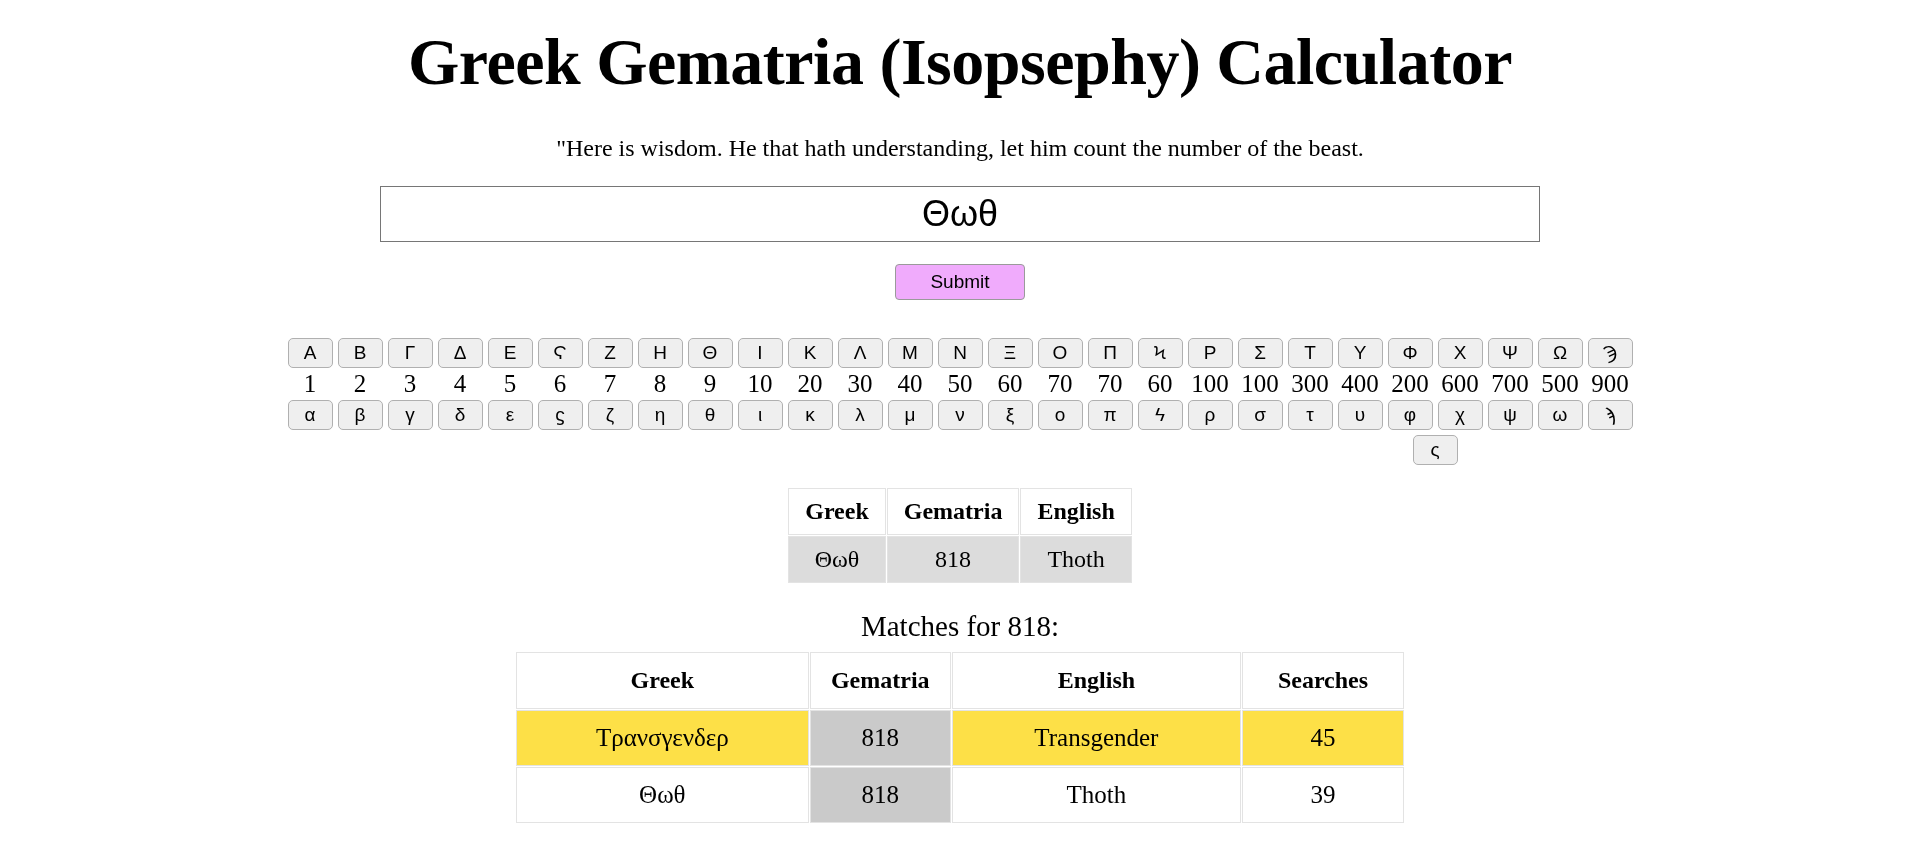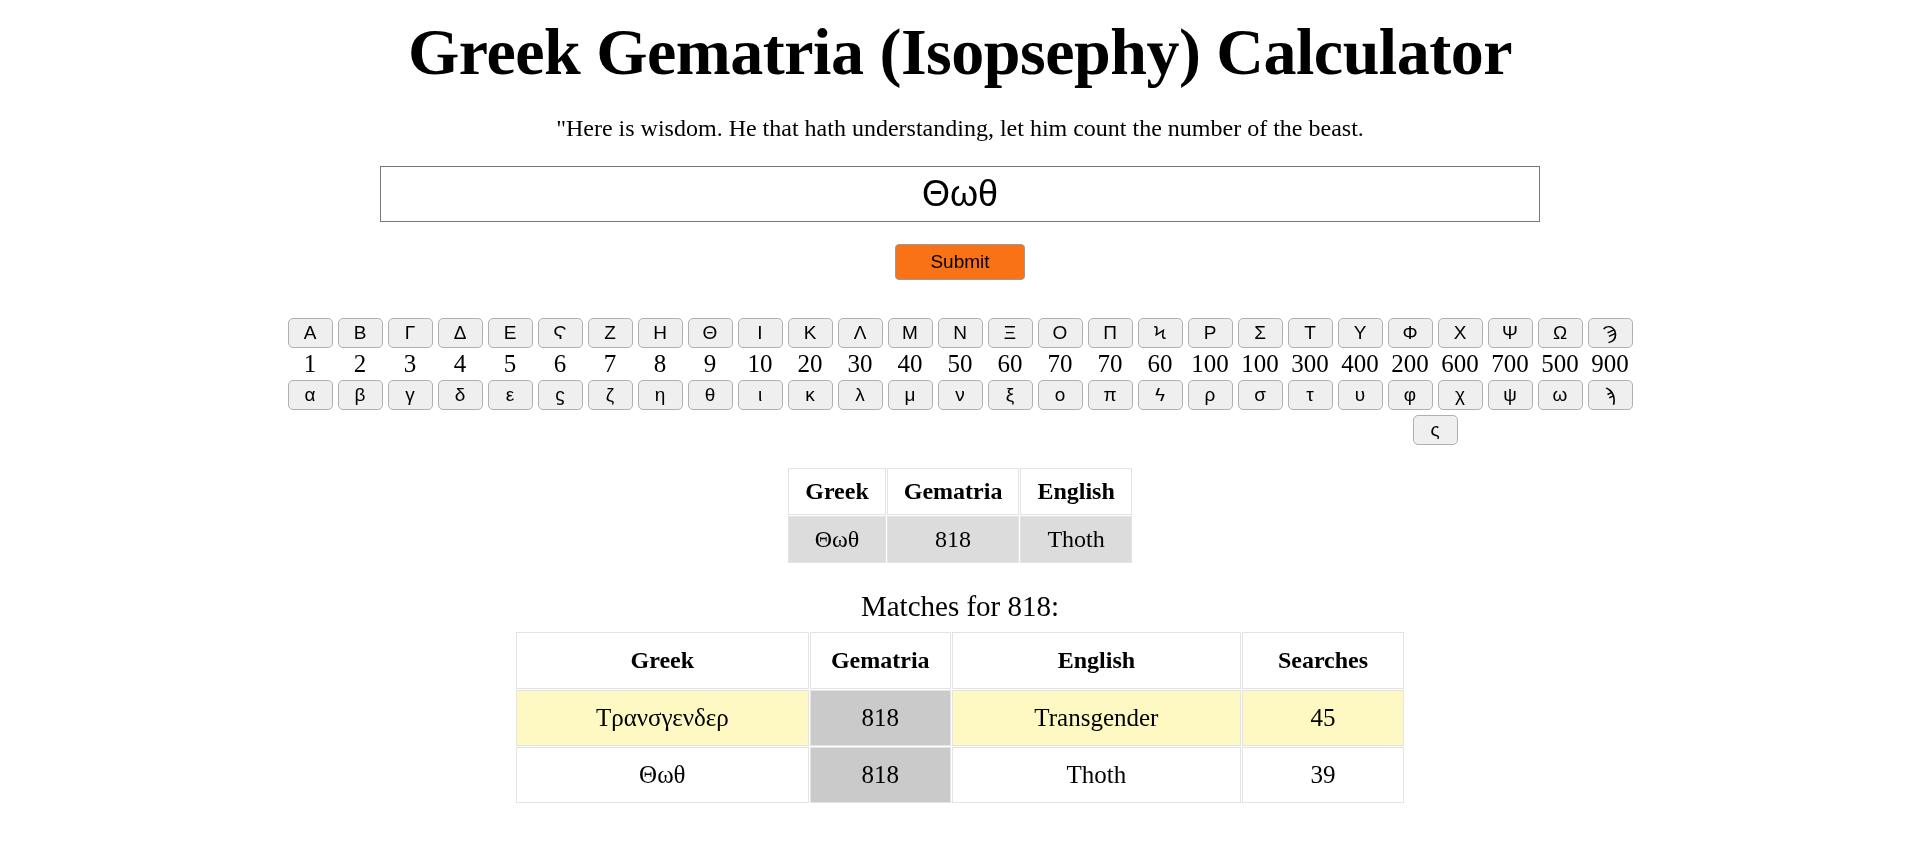--- a/index.html
+++ b/index.html
@@ -14,21 +14,21 @@
     color: #000000;
     overflow: hidden;
   }
   .page {
     width: 1920px;
     height: 855px;
     position: relative;
     box-sizing: border-box;
   }
   h1.title {
-    margin: 6px;
+    margin: 16px;
     padding-top: 8px;
     text-align: center;
     font-family: "Liberation Serif", serif;
     font-size: 66px;
     font-weight: bold;
     line-height: 1.15;
     letter-spacing: -0.5px;
   }
   .subtitle {
     margin: 0;
@@ -58,21 +58,21 @@
     outline: none;
   }
   .submit-wrap {
     text-align: center;
     padding-top: 22px;
   }
   button.submit-btn {
     font-family: "Liberation Sans", sans-serif;
     font-size: 19px;
     color: #000000;
-    background: #f97316;
+    background: #f0abfc;
     border: 1px solid #9a9a9a;
     border-radius: 4px;
     padding: 6px 34px;
     line-height: 1.2;
     cursor: pointer;
   }
   
   .alphabet {
     margin: 0 auto;
     padding-top: 38px;
@@ -175,21 +175,21 @@
     padding: 14px 8px;
     text-align: center;
   }
   table.matches-table td {
     border: 1px solid #e3e3e3;
     font-size: 25px;
     padding: 13px 8px;
     text-align: center;
   }
   table.matches-table tr.row-alt td {
-    background: #fef9c3;
+    background: #fde047;
   }
   table.matches-table tr.row-alt td.gem-col {
     background: #cacaca;
   }
   table.matches-table tr.row-plain td {
     background: #ffffff;
   }
   table.matches-table tr.row-plain td.gem-col {
     background: #cacaca;
   }

